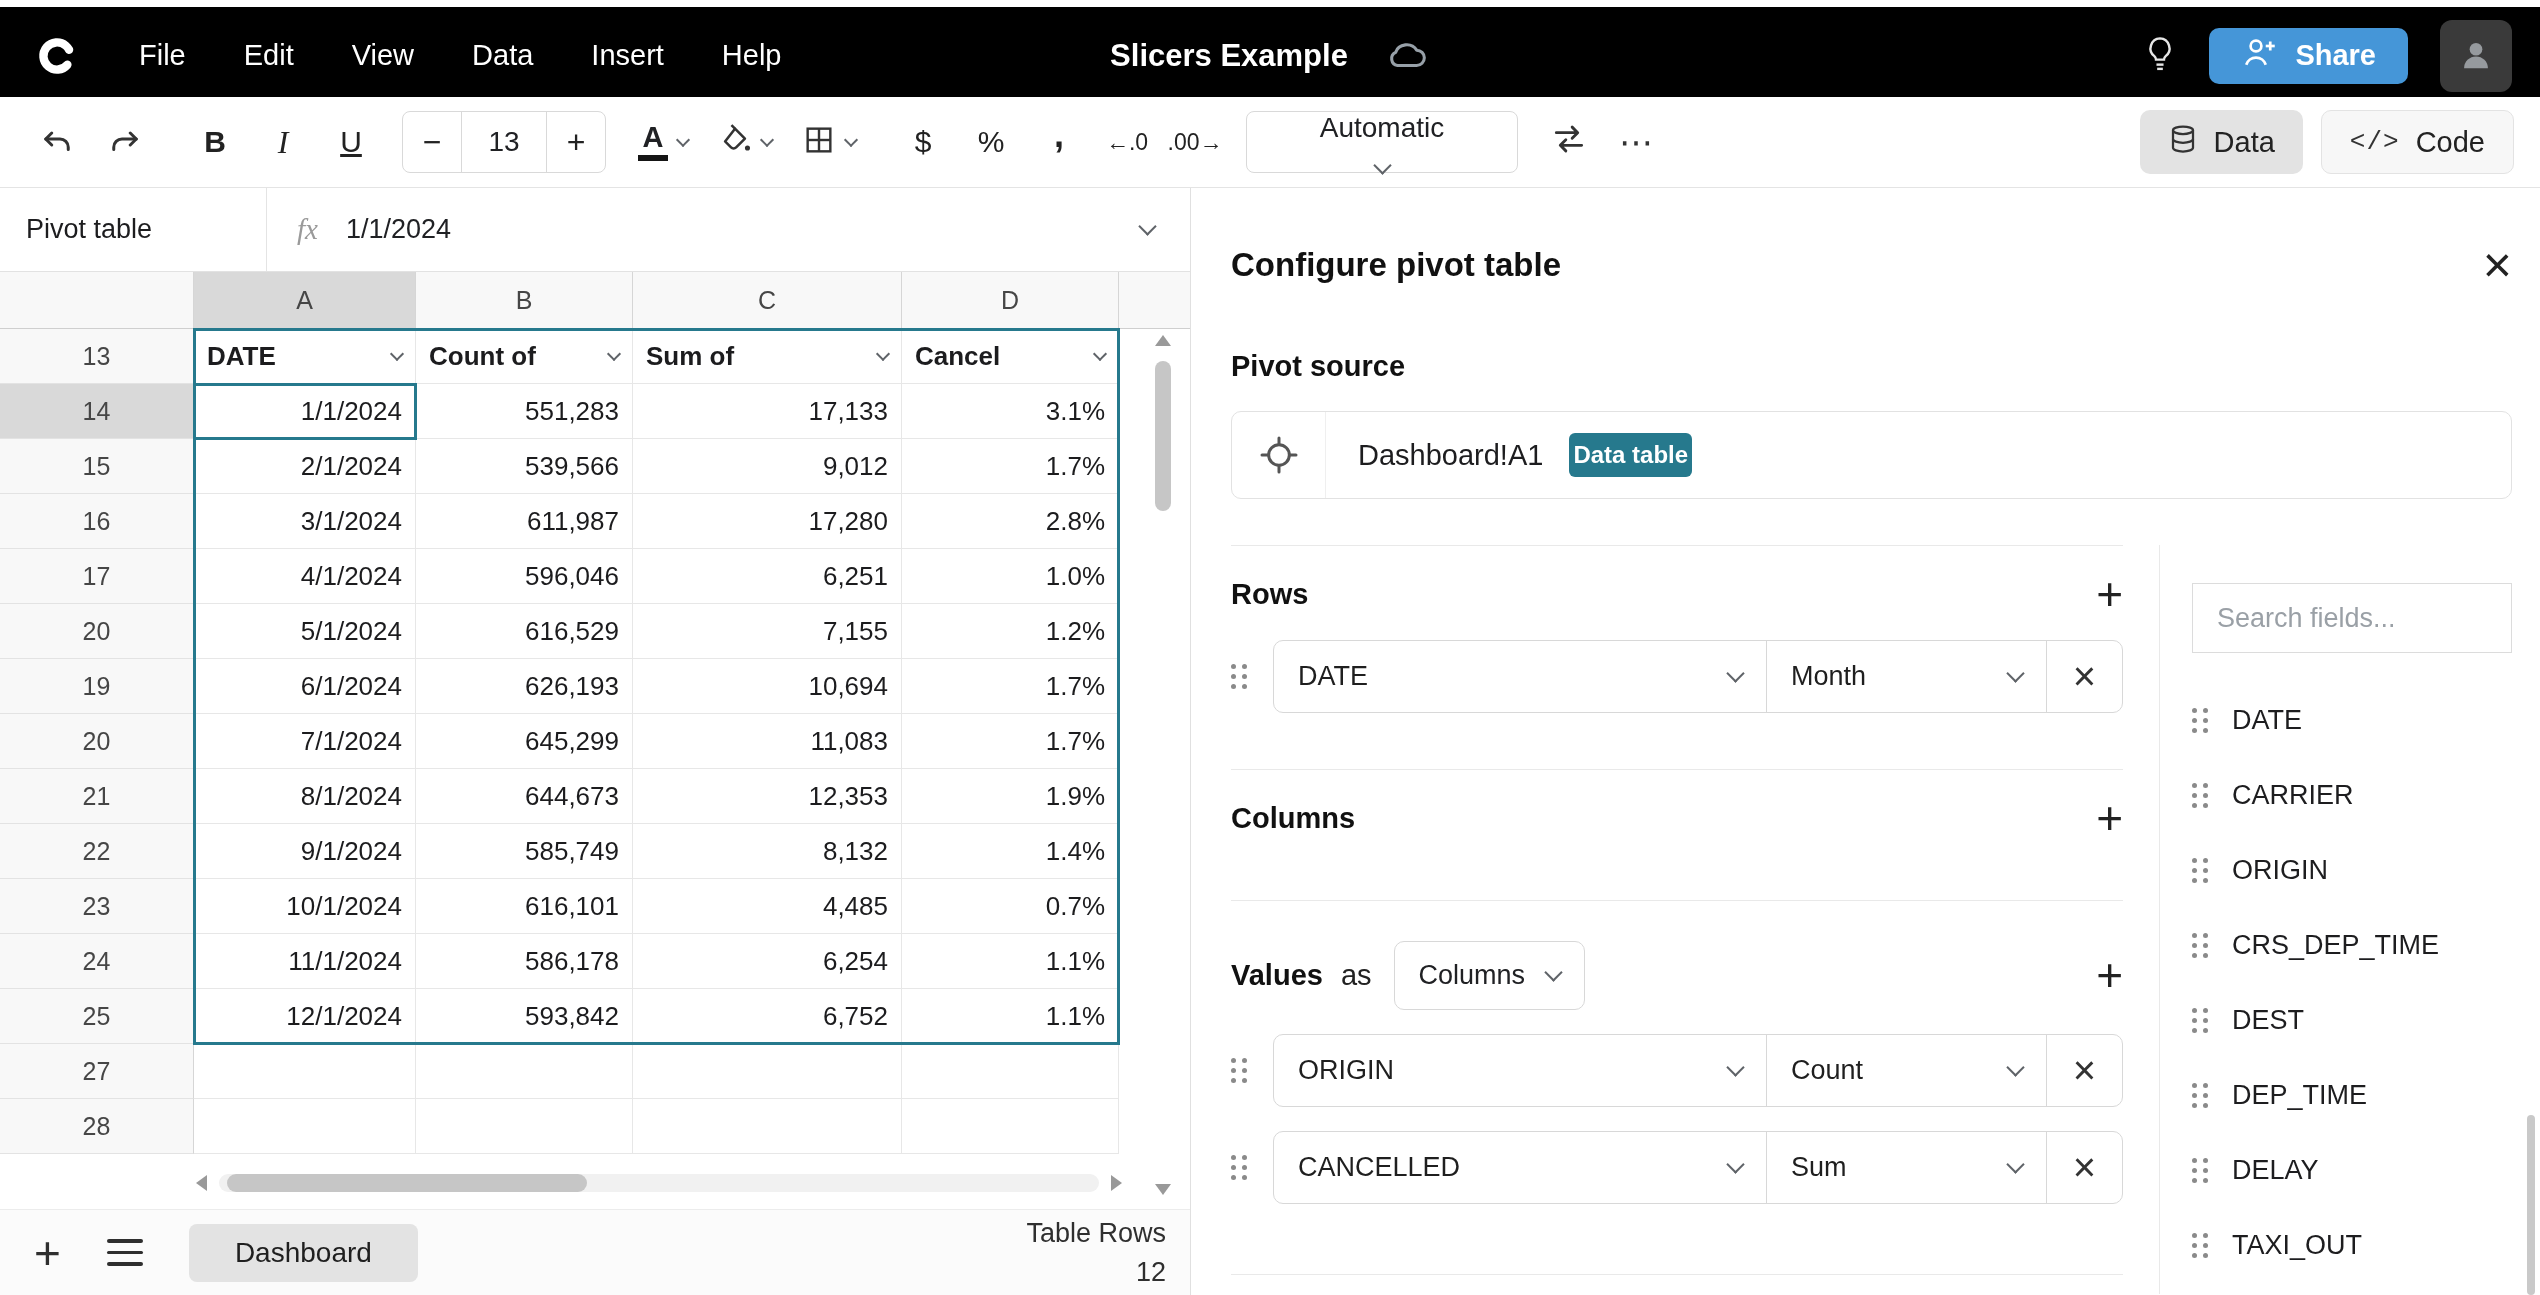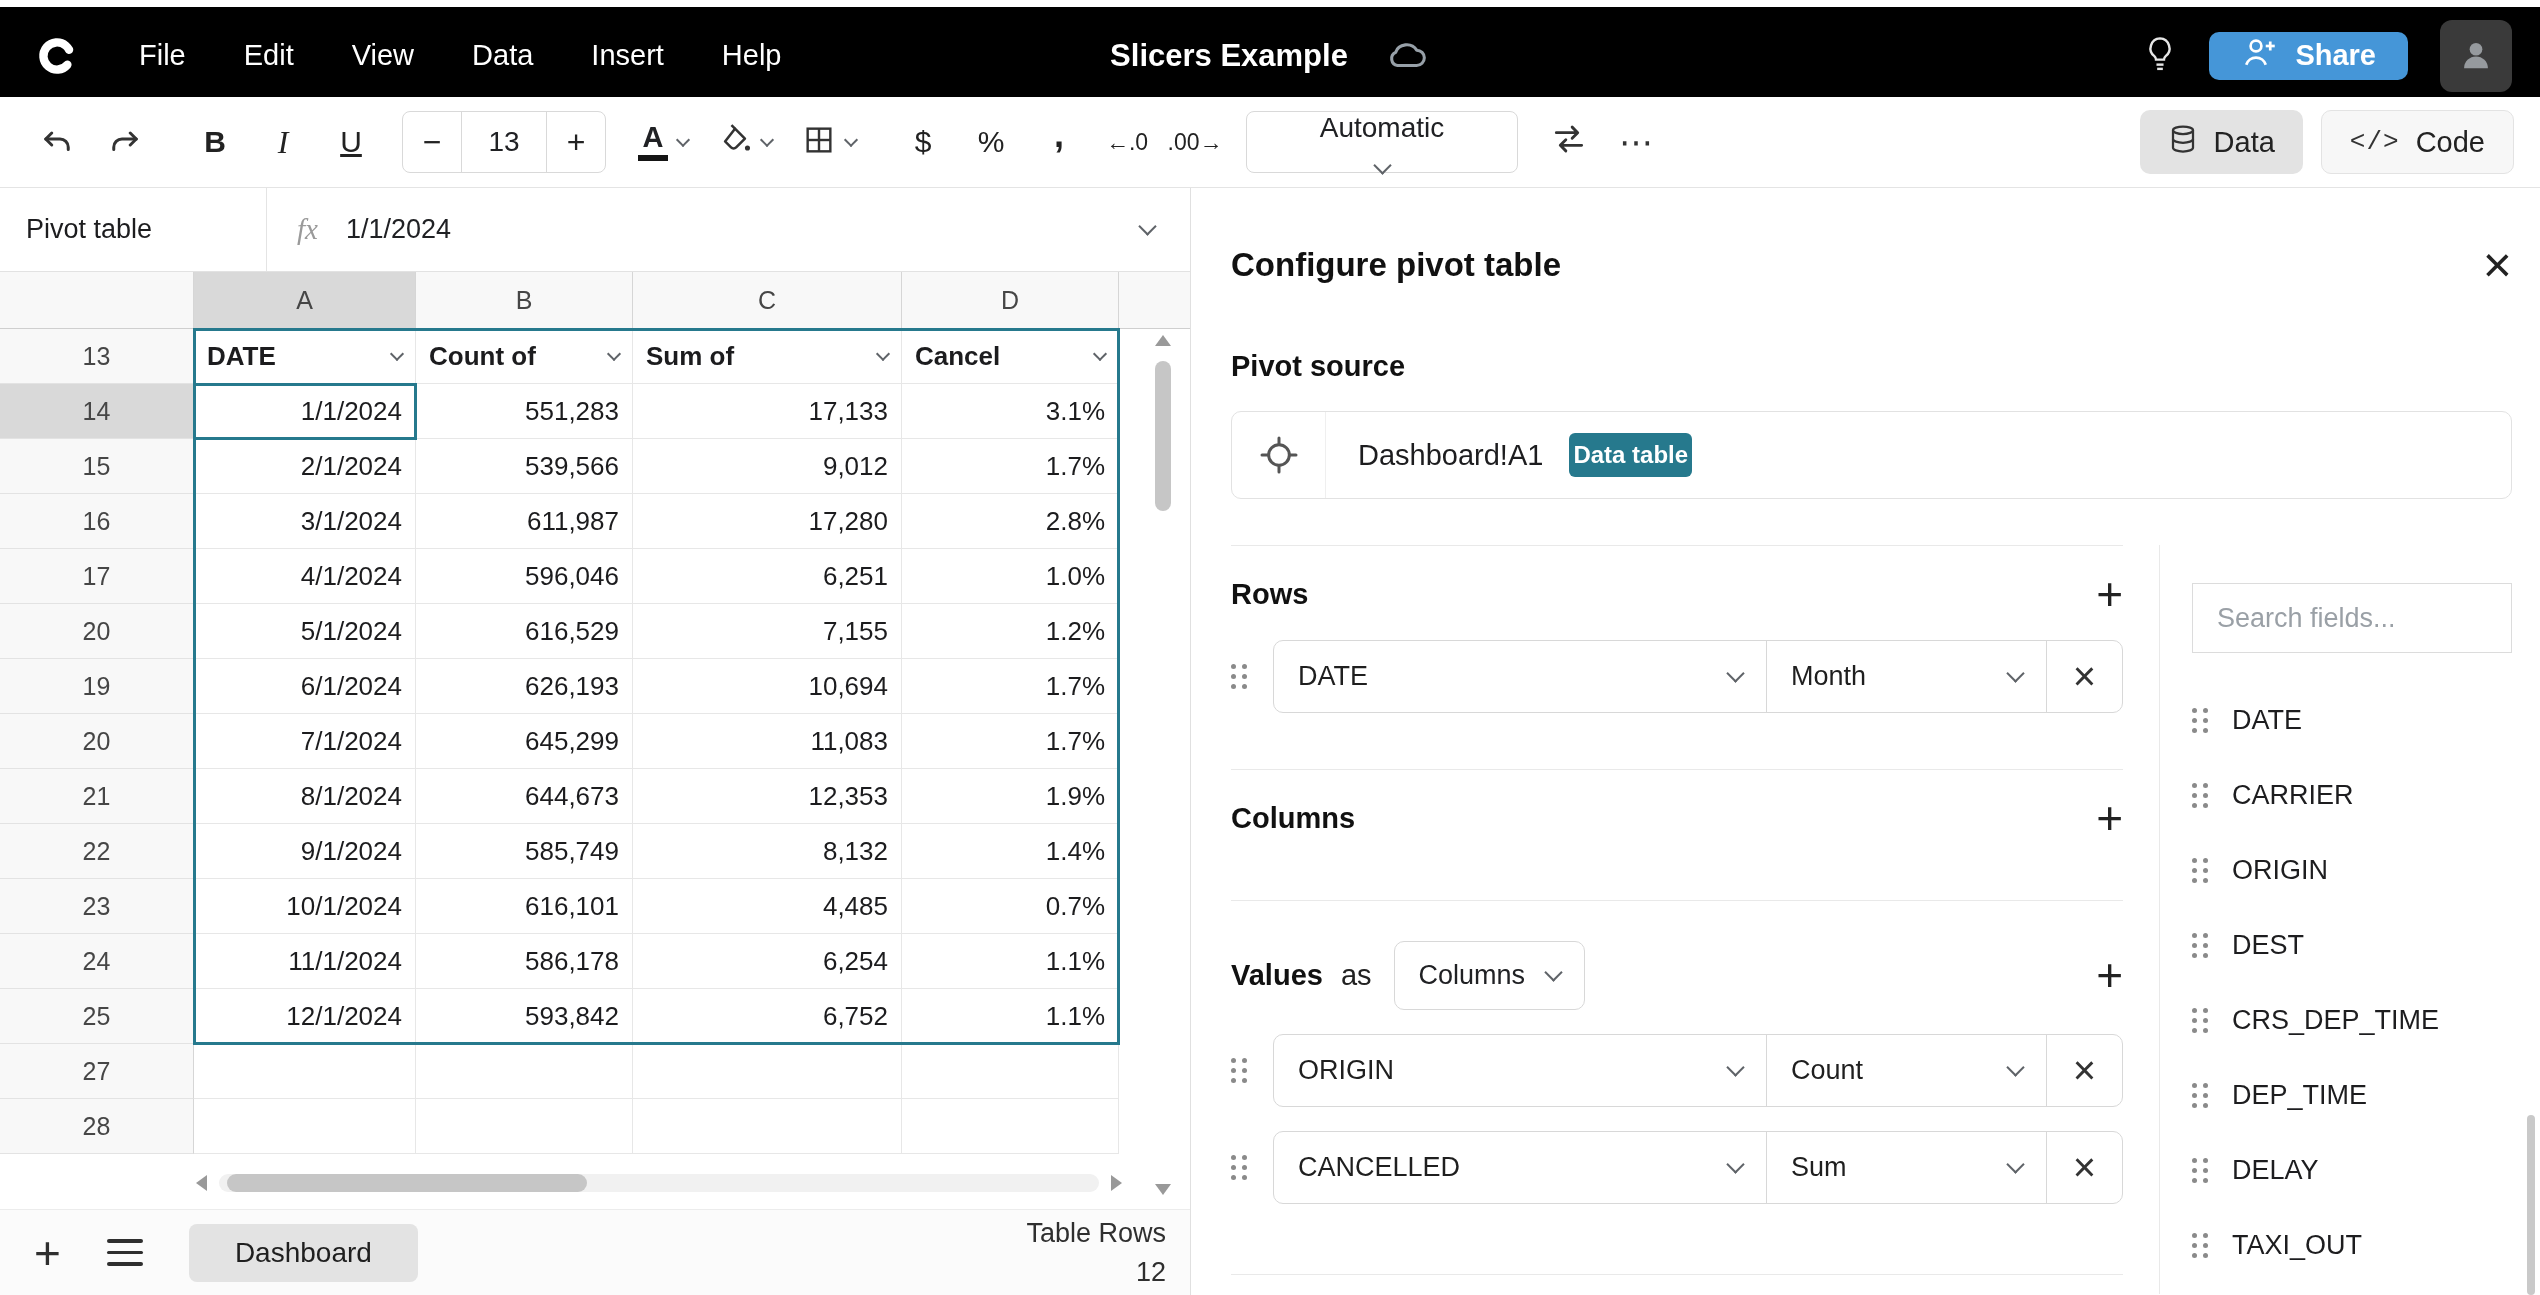--- a/index.html
+++ b/index.html
@@ -12,21 +12,21 @@
   
   .topbar { position:absolute; top:7px; left:0; width:2540px; height:97px; background:#000;
             display:flex; align-items:center; padding:0 28px; }
   .logo { width:58px; height:58px; display:flex; align-items:center; justify-content:center; margin-right:24px; }
   .menu { display:flex; height:100%; }
   .menu-item { display:flex; align-items:center; padding:0 29px; color:#fff; font-size:29px; font-weight:500; }
   .title-wrap { position:absolute; left:50%; top:0; height:97px; transform:translateX(-50%);
                 display:flex; align-items:center; gap:36px; }
   .doc-title { color:#fff; font-size:31px; font-weight:600; white-space:nowrap; }
   .top-right { margin-left:auto; display:flex; align-items:center; gap:32px; }
-  .share-btn { height:48px; background:var(--share-blue,#4596d8); border-radius:10px; display:flex;
+  .share-btn { height:56px; background:var(--share-blue,#4596d8); border-radius:10px; display:flex;
                align-items:center; gap:18px; padding:0 32px; color:#fff; font-size:29px; font-weight:600; }
   .avatar-btn { width:72px; height:72px; background:#3a3a3a; border-radius:12px;
                 display:flex; align-items:center; justify-content:center; }
 
   
   .toolbar { position:absolute; top:97px; left:0; width:2540px; height:91px; background:#fff;
              border-bottom:1px solid #e4e4e4; display:flex; align-items:center; padding:0 26px; gap:6px; }
   .tbtn { min-width:62px; height:64px; display:flex; align-items:center; justify-content:center;
           border-radius:8px; font-size:30px; color:#222; }
   .glyph-b { font-weight:800; }
@@ -676,26 +676,26 @@
             <span class="fname">CARRIER</span>
           </div>
 
           <div class="field-item">
             <span class="drag"></span>
             <span class="fname">ORIGIN</span>
           </div>
 
           <div class="field-item">
             <span class="drag"></span>
-            <span class="fname">DEST</span>
+            <span class="fname">CRS_DEP_TIME</span>
           </div>
 
           <div class="field-item">
             <span class="drag"></span>
-            <span class="fname">CRS_DEP_TIME</span>
+            <span class="fname">DEST</span>
           </div>
 
           <div class="field-item">
             <span class="drag"></span>
             <span class="fname">DEP_TIME</span>
           </div>
 
           <div class="field-item">
             <span class="drag"></span>
             <span class="fname">DELAY</span>

